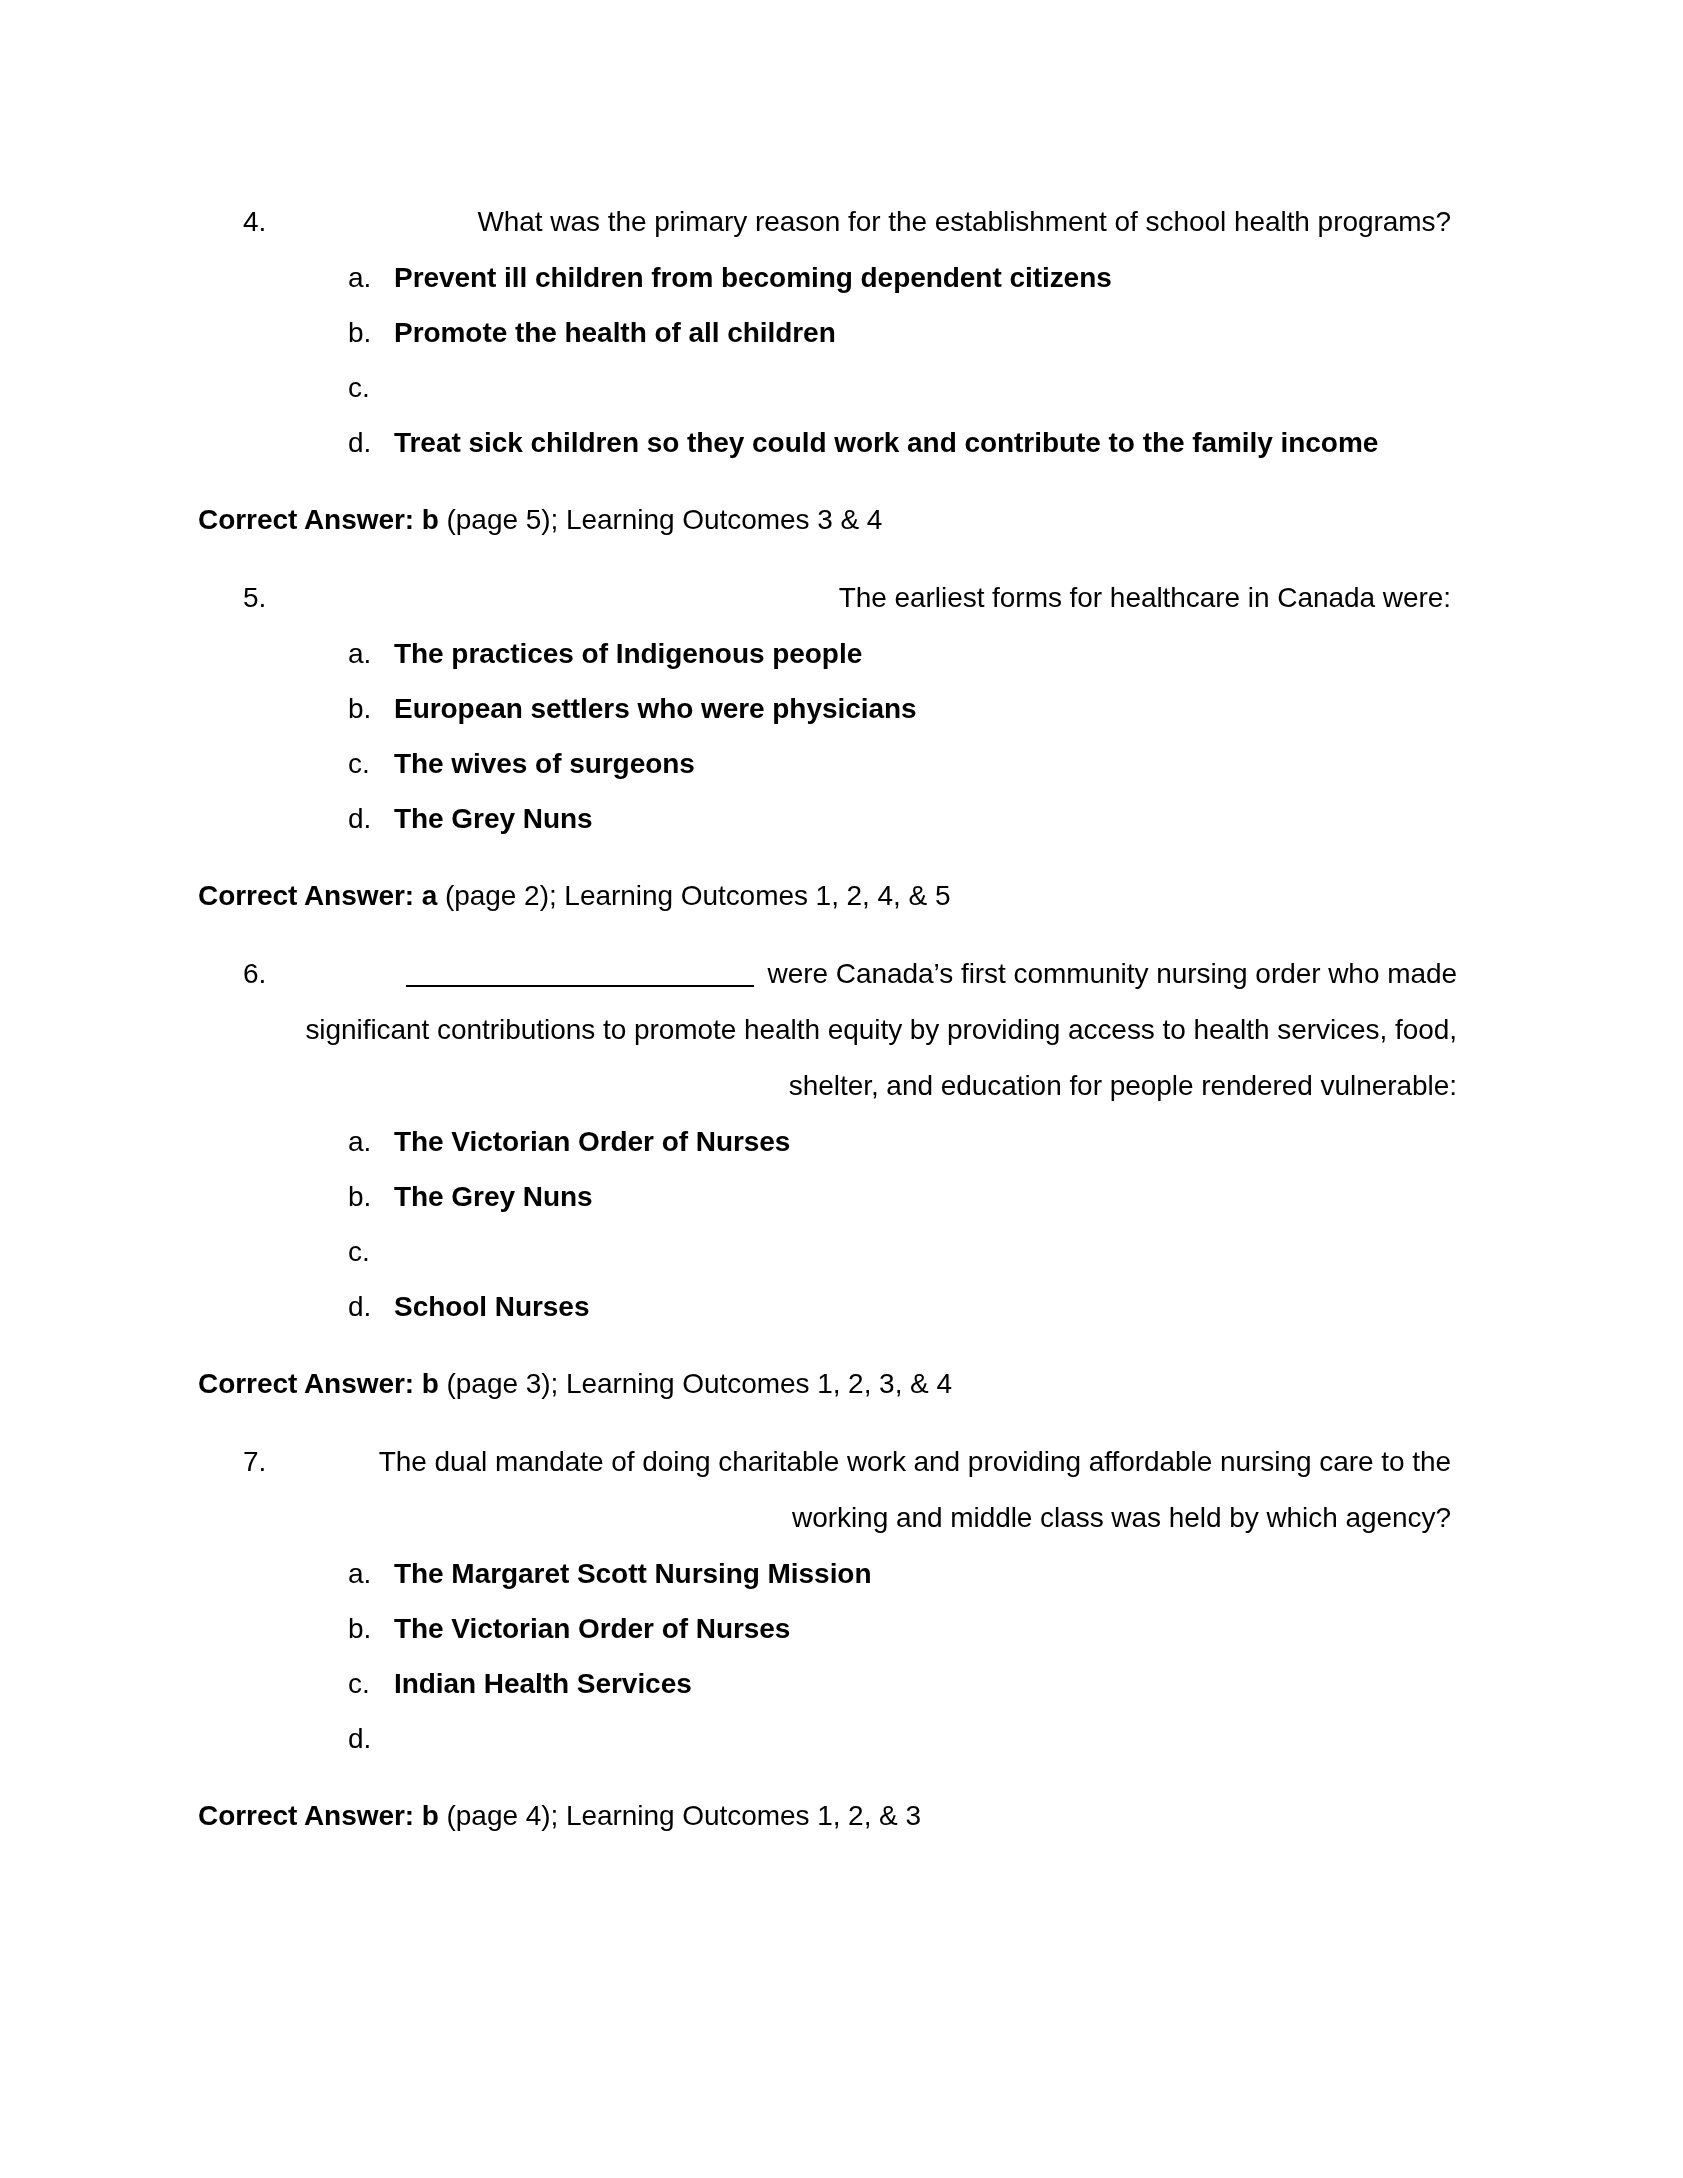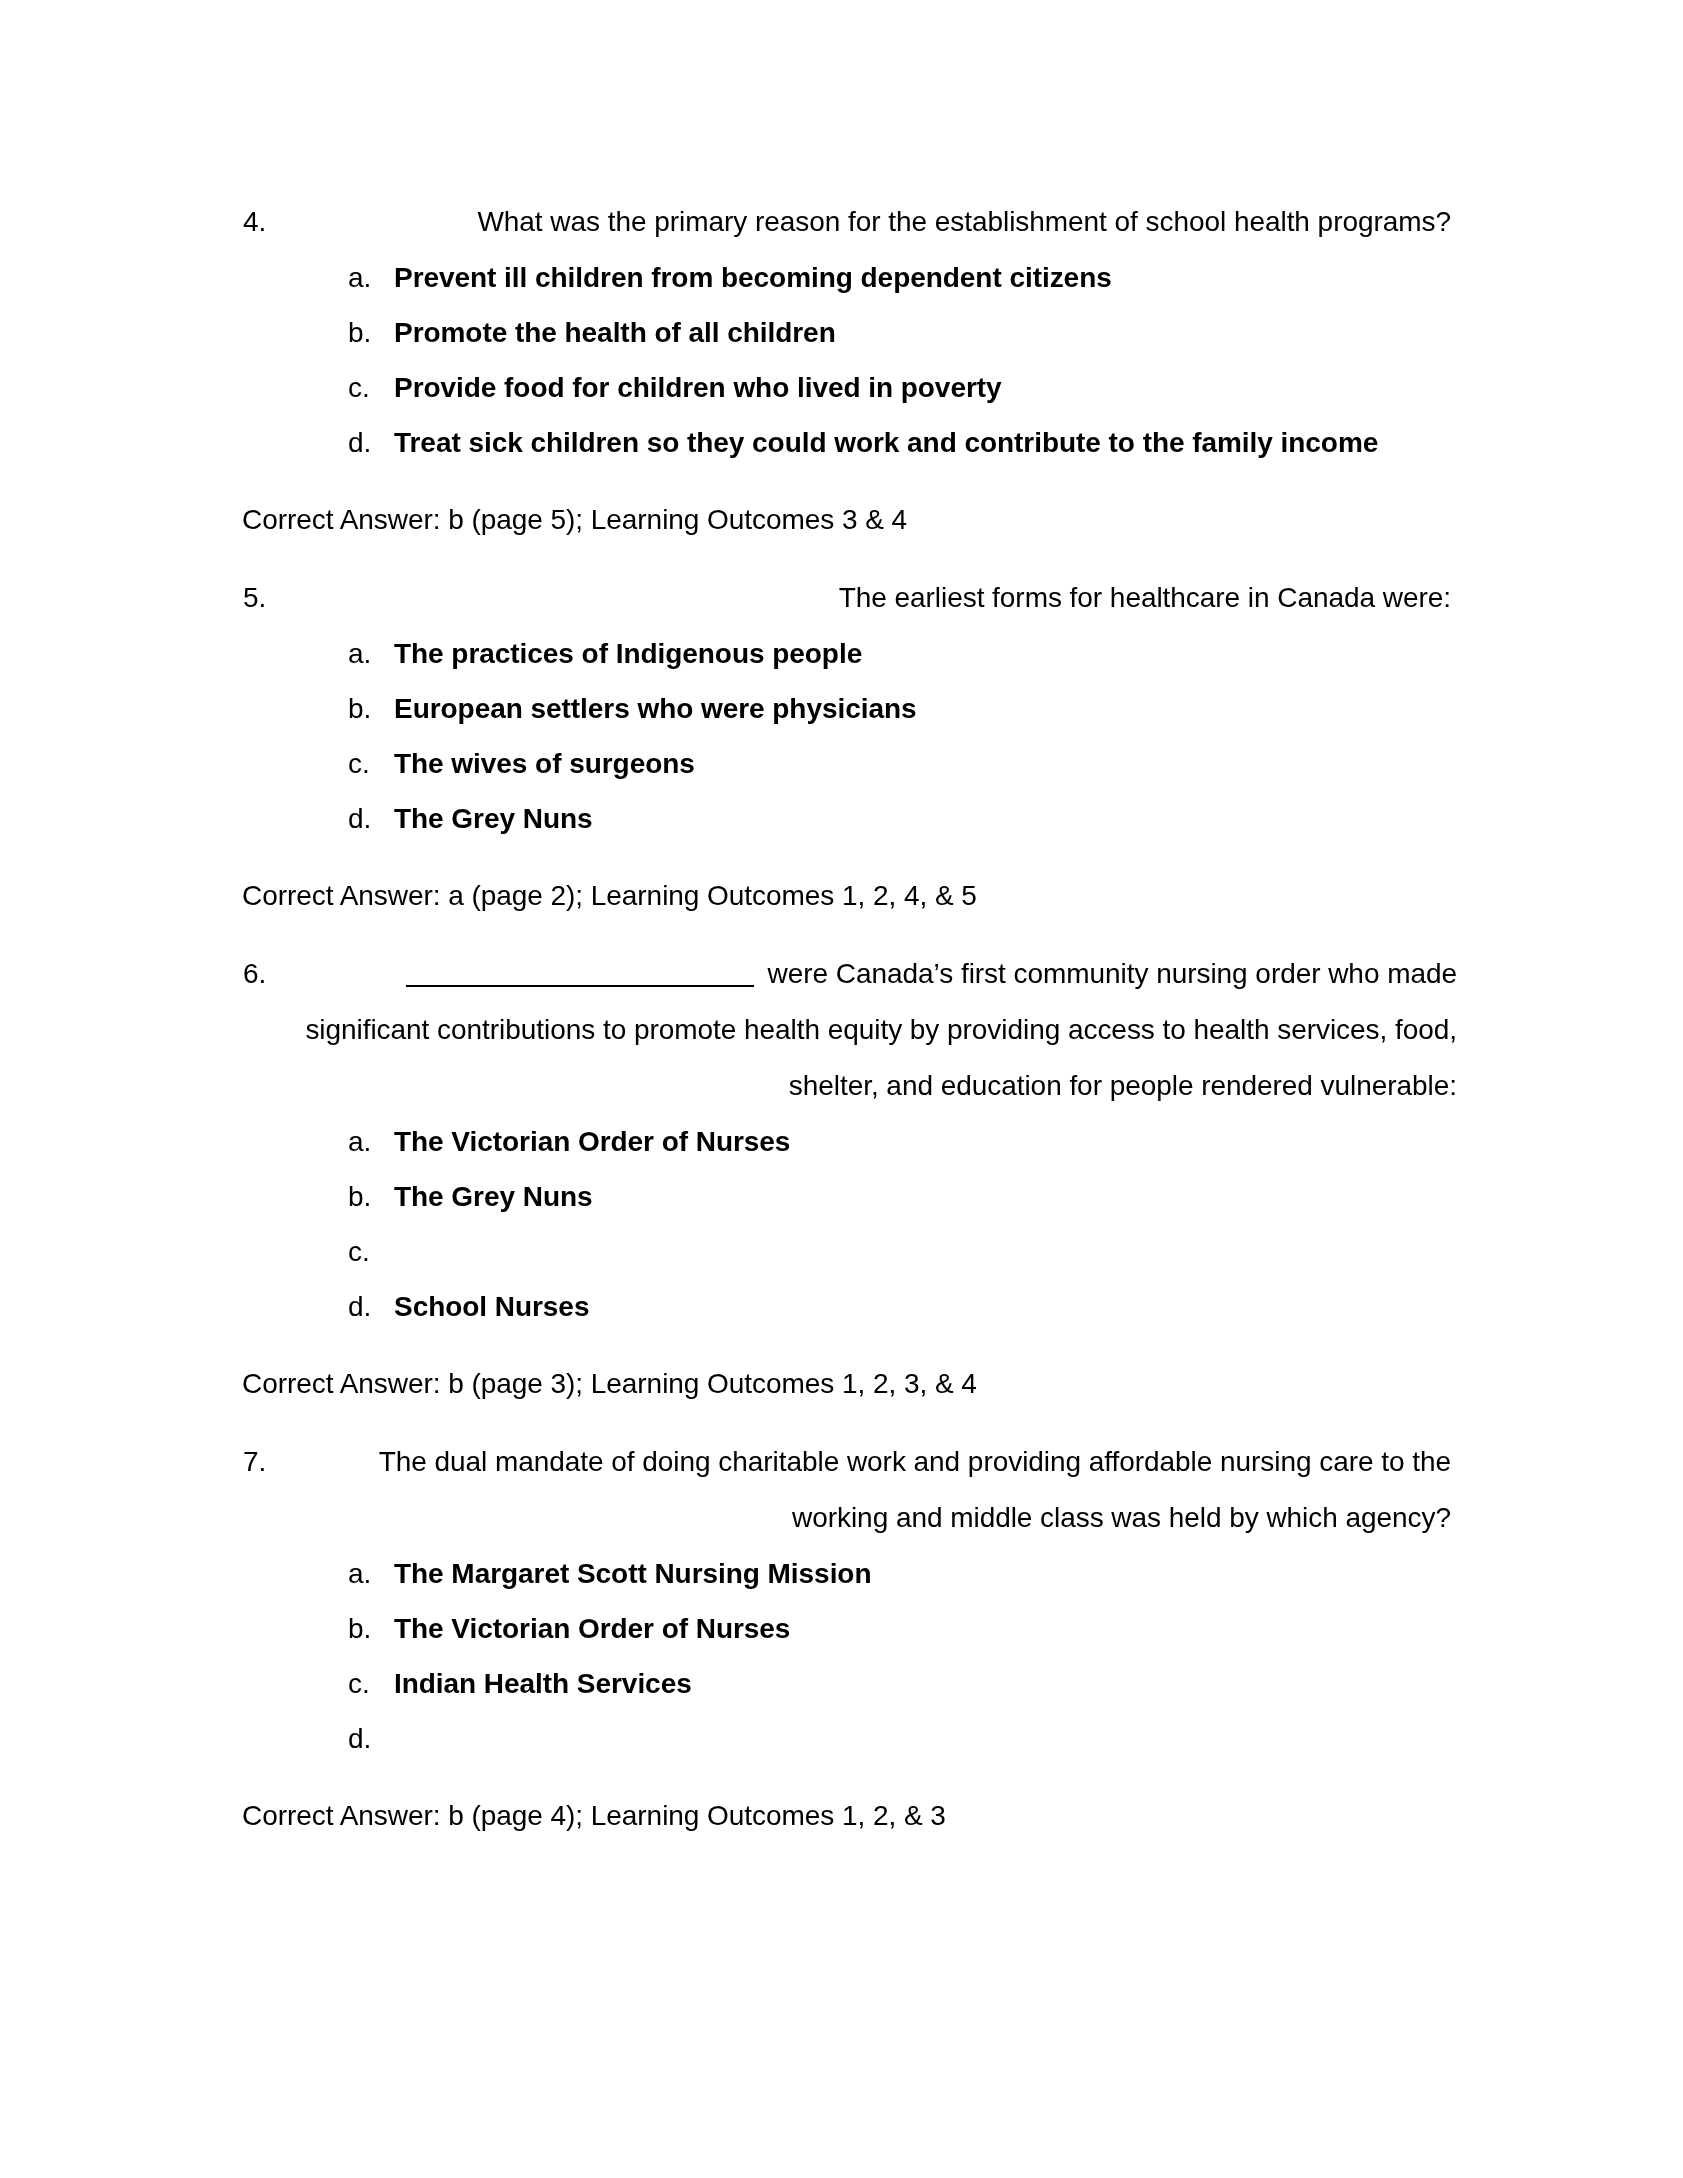--- a/index.html
+++ b/index.html
@@ -102,22 +102,21 @@
   
   .answer-row {
     font-size: 28px;
     line-height: 56px;
     letter-spacing: -0.05px;
     margin-top: 22px;
     margin-bottom: 22px;
   }
 
   .answer-strong {
-    font-weight: normal;
-    margin-left: 44px;
+    font-weight: bold;
   }
 </style>
 </head>
 <body>
 
 <div class="page">
   <div class="content" id="question-list">
       <div class="question-block">
         <div class="question-row">
           <span class="q-number">4.</span>
@@ -127,21 +126,20 @@
           <li class="option-row">
             <span class="opt-letter">a.</span>
             <span class="opt-text">Prevent ill children from becoming dependent citizens</span>
           </li>
           <li class="option-row">
             <span class="opt-letter">b.</span>
             <span class="opt-text">Promote the health of all children</span>
           </li>
           <li class="option-row">
             <span class="opt-letter">c.</span>
-            <span class="opt-text">Provide food for children who lived in poverty</span>
           </li>
           <li class="option-row">
             <span class="opt-letter">d.</span>
             <span class="opt-text">Treat sick children so they could work and contribute to the family income</span>
           </li>
         </ul>
         <div class="answer-row"><span class="answer-strong">Correct Answer: b</span><span> (page 5); Learning Outcomes 3 &amp; 4</span></div>
       </div>
       <div class="question-block">
         <div class="question-row">

